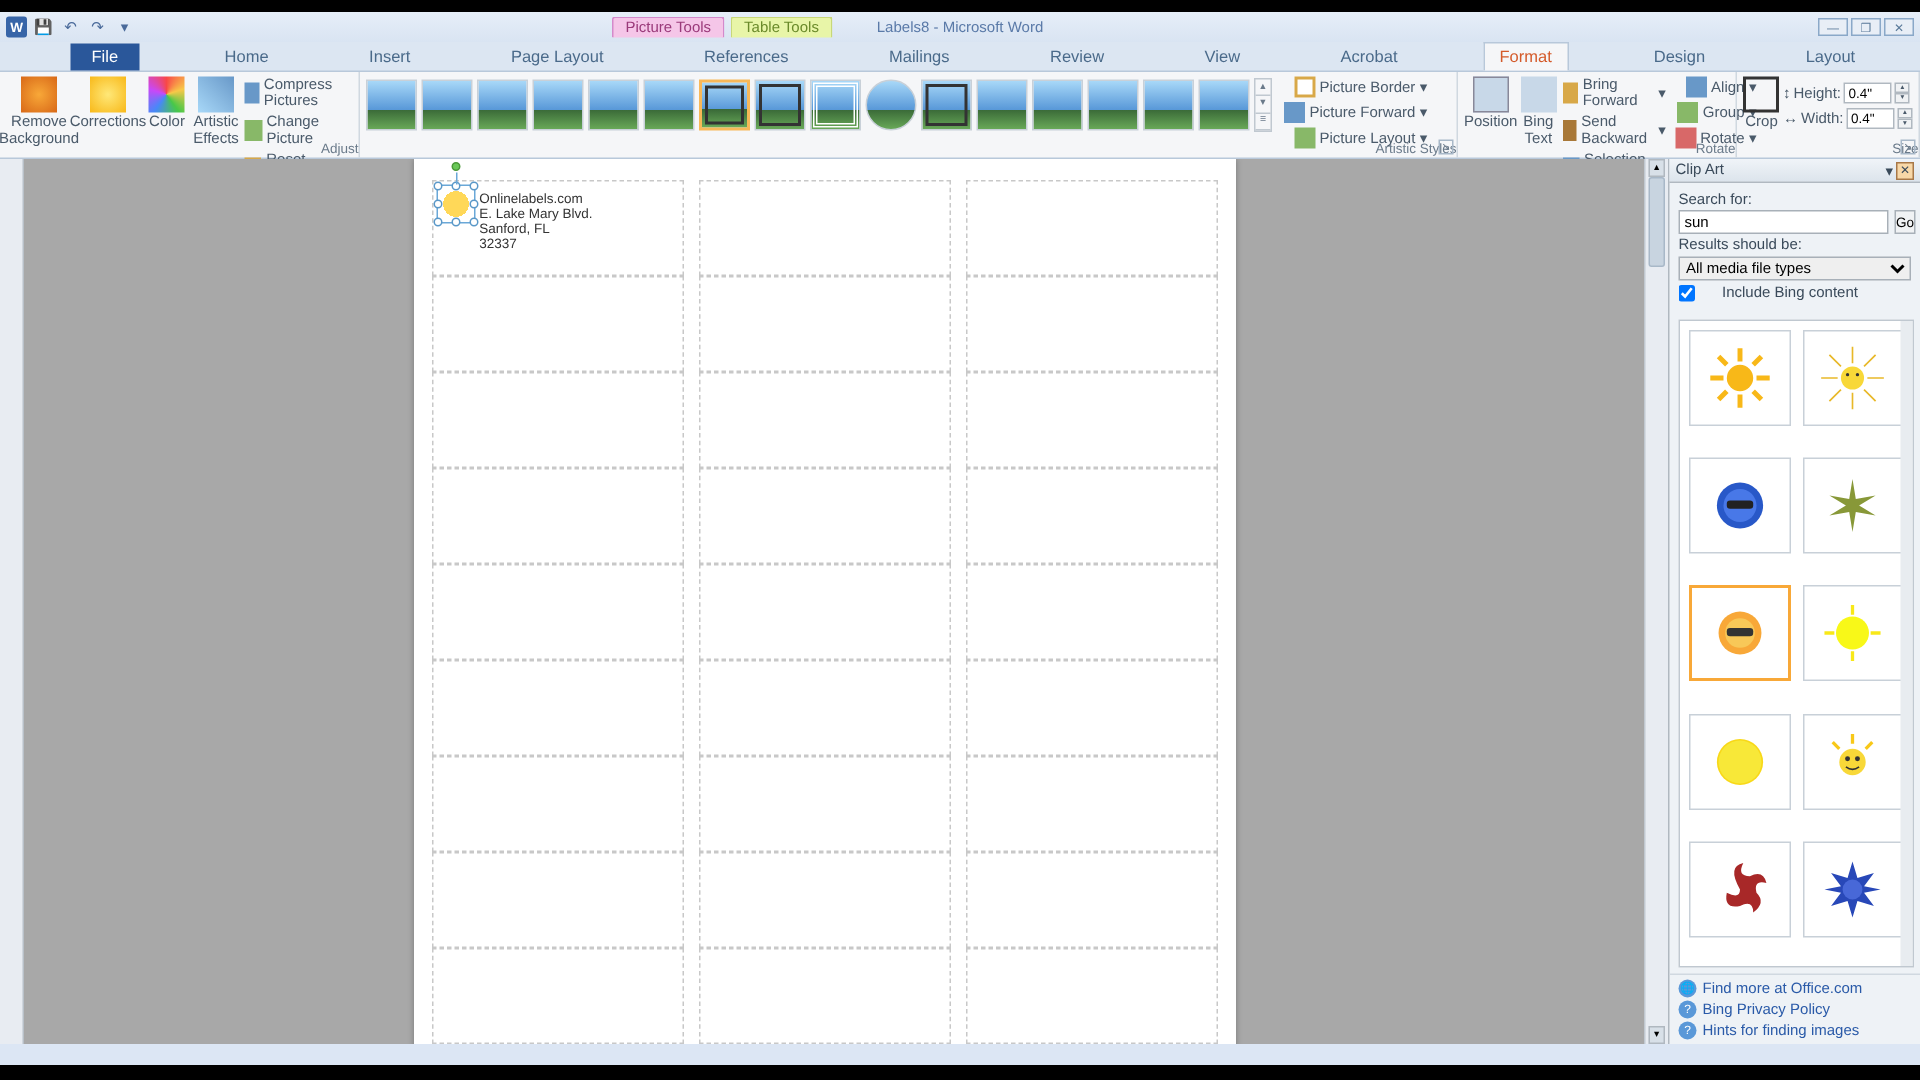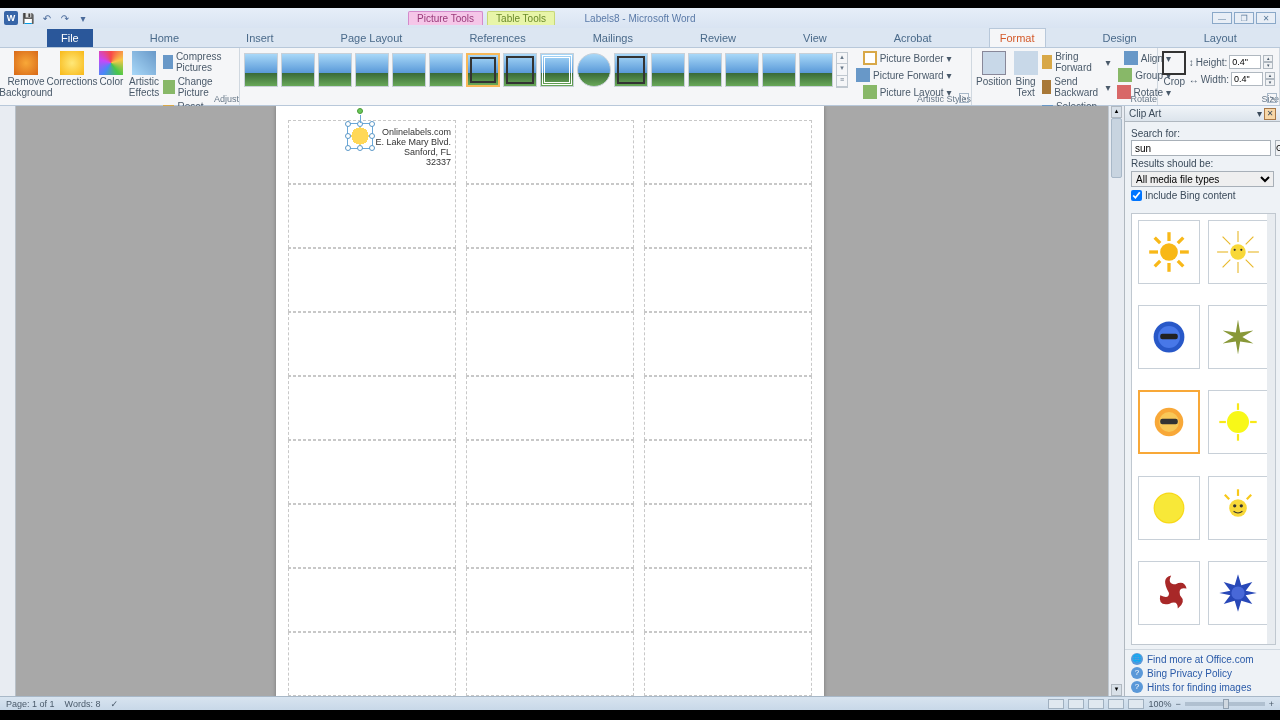--- a/index.html
+++ b/index.html
@@ -42,43 +42,43 @@
 .spinner input { width: 32px; height: 14px; font-size: 9px; border: 1px solid #b0b8c0; padding: 0 2px; }
 .spinner-btns { display: flex; flex-direction: column; }
 .spinner-btns div { width: 10px; height: 7px; border: 1px solid #b0b8c0; font-size: 5px; text-align: center; line-height: 5px; background: #f0f2f4; }
 .workspace { position: absolute; top: 98px; bottom: 14px; left: 0; right: 0; display: flex; }
 .doc-area { flex: 1; background: #a8a8a8; position: relative; overflow: hidden; }
 .ruler-v { position: absolute; left: 0; top: 0; bottom: 0; width: 16px; background: #e8ecf2; border-right: 1px solid #b8c0c8; }
 .page { position: absolute; left: 276px; top: 0; width: 548px; height: 700px; background: #fff; box-shadow: 0 0 4px rgba(0,0,0,0.3); }
 .labels-grid { position: absolute; left: 12px; top: 14px; right: 12px; display: grid; grid-template-columns: 1fr 10px 1fr 10px 1fr; }
 .lcell { border: 1px dashed #c8c8c8; height: 64px; }
 .lgap { }
-.lcell.first { padding: 4px; font-size: 9px; color: #333; position: relative; text-align: right; }
+.lcell.first { padding: 4px; font-size: 9px; color: #333; position: relative; }
 .sun { width: 22px; height: 22px; background: radial-gradient(circle,#ffd858 55%,transparent 55%); position: relative; display: inline-block; vertical-align: top; margin-right: 2px; }
 .sun::before { content: ""; position: absolute; inset: -4px; background: repeating-conic-gradient(#ffd858 0 10deg, transparent 10deg 30deg); border-radius: 50%; z-index: -1; }
 .sel-handles { position: absolute; left: -2px; top: -2px; width: 26px; height: 26px; border: 1px solid #6aa8d8; }
 .sel-handles i { position: absolute; width: 6px; height: 6px; background: #fff; border: 1px solid #5a98c8; border-radius: 50%; }
 .h-tl{top:-3px;left:-3px}.h-tr{top:-3px;right:-3px}.h-bl{bottom:-3px;left:-3px}.h-br{bottom:-3px;right:-3px}
 .h-tm{top:-3px;left:50%;margin-left:-3px}.h-bm{bottom:-3px;left:50%;margin-left:-3px}
 .h-ml{top:50%;left:-3px;margin-top:-3px}.h-mr{top:50%;right:-3px;margin-top:-3px}
 .rot { position: absolute; top: -16px; left: 50%; margin-left: -3px; width: 6px; height: 6px; background: #6ac858; border: 1px solid #4a9838; border-radius: 50%; }
 .rot::after { content: ""; position: absolute; top: 6px; left: 2px; width: 1px; height: 8px; background: #6aa8d8; }
 .scroll-v { position: absolute; right: 0; top: 0; bottom: 0; width: 16px; background: #e8ecf2; border-left: 1px solid #c0c8d0; }
 .scroll-v .thumb { position: absolute; top: 12px; left: 2px; right: 2px; height: 60px; background: #c8d4e0; border: 1px solid #a8b8c8; border-radius: 2px; }
 .scroll-v .arr { position: absolute; left: 2px; right: 2px; height: 12px; background: #d8e0e8; border: 1px solid #b0b8c0; font-size: 7px; text-align: center; }
-.clipart { width: 156px; background: #eef2f6; border-left: 1px solid #b0b8c0; display: flex; flex-direction: column; font-size: 10px; color: #3a4a5a; }
+.clipart { width: 168px; background: #eef2f6; border-left: 1px solid #b0b8c0; display: flex; flex-direction: column; font-size: 10px; color: #3a4a5a; }
 .ca-head { height: 16px; background: linear-gradient(#f0f4f8,#dce4ec); border-bottom: 1px solid #b0b8c0; display: flex; align-items: center; padding: 0 4px; justify-content: space-between; }
 .ca-head .x { width: 12px; height: 12px; border: 1px solid #a87848; background: #f8d8a8; font-size: 8px; text-align: center; line-height: 10px; }
 .ca-body { padding: 4px 6px; }
 .ca-body label { display: block; margin: 2px 0 1px; font-size: 10px; }
 .search-row { display: flex; gap: 4px; }
 .search-row input { flex: 1; height: 16px; border: 1px solid #a8b0b8; font-size: 10px; padding: 0 3px; }
 .go-btn { width: 24px; height: 16px; border: 1px solid #a8b0b8; background: #f0f2f4; font-size: 9px; }
 .ca-body select { width: 100%; height: 16px; border: 1px solid #a8b0b8; font-size: 10px; margin-top: 1px; }
-.chk { display: flex; align-items: center; gap: 3px; margin-top: 3px; }
+.chk { display: flex; align-items: center; gap: 18px; margin-top: 3px; }
 .chk input { width: 11px; height: 11px; }
 .results { flex: 1; margin: 8px 4px 4px 6px; border: 1px solid #c0c8d0; background: #fff; padding: 6px; display: grid; grid-template-columns: 1fr 1fr; gap: 8px; overflow: hidden; position: relative; }
 .res-item { border: 1px solid #c8d0d8; height: 64px; display: flex; align-items: center; justify-content: center; cursor: pointer; }
 .res-item.sel { border: 2px solid #f8a838; }
 .res-scroll { position: absolute; right: 0; top: 0; bottom: 0; width: 8px; background: #e8ecf0; }
 .ca-links { padding: 2px 6px; border-top: 1px solid #d0d8e0; }
 .ca-link { display: flex; align-items: center; gap: 4px; color: #2a5aa8; padding: 1px 0; cursor: pointer; }
 .ca-link .ico { width: 12px; height: 12px; background: #5a98d8; border-radius: 50%; color: #fff; font-size: 8px; text-align: center; line-height: 12px; }
 .statusbar { position: absolute; bottom: 0; left: 0; right: 0; height: 14px; background: linear-gradient(#d8e4f0,#c8d8e8); border-top: 1px solid #a8b8c8; display: flex; align-items: center; font-size: 9px; color: #4a5a6a; padding: 0 6px; justify-content: space-between; }
 .status-right { display: flex; align-items: center; gap: 4px; }
@@ -471,33 +471,13 @@
             <span>Bing Privacy Policy</span>
           </div>
         <div class="ca-link">
             <div class="ico">?</div>
             <span>Hints for finding images</span>
           </div>
       </div>
     </div>
   </div>
 
-  <div class="statusbar">
-    <div style="display:flex;gap:10px">
-      <span>Page: 1 of 1</span>
-      <span>Words: 8</span>
-      <span>✓</span>
-    </div>
-    <div class="status-right">
-      <div class="view-btn"></div>
-      <div class="view-btn"></div>
-      <div class="view-btn"></div>
-      <div class="view-btn"></div>
-      <div class="view-btn"></div>
-      <span>100%</span>
-      <span>−</span>
-      <div class="zoom-slider">
-          <div class="thmb"></div>
-        </div>
-      <span>+</span>
-    </div>
-  </div>
 </div>
 
 </body></html>

